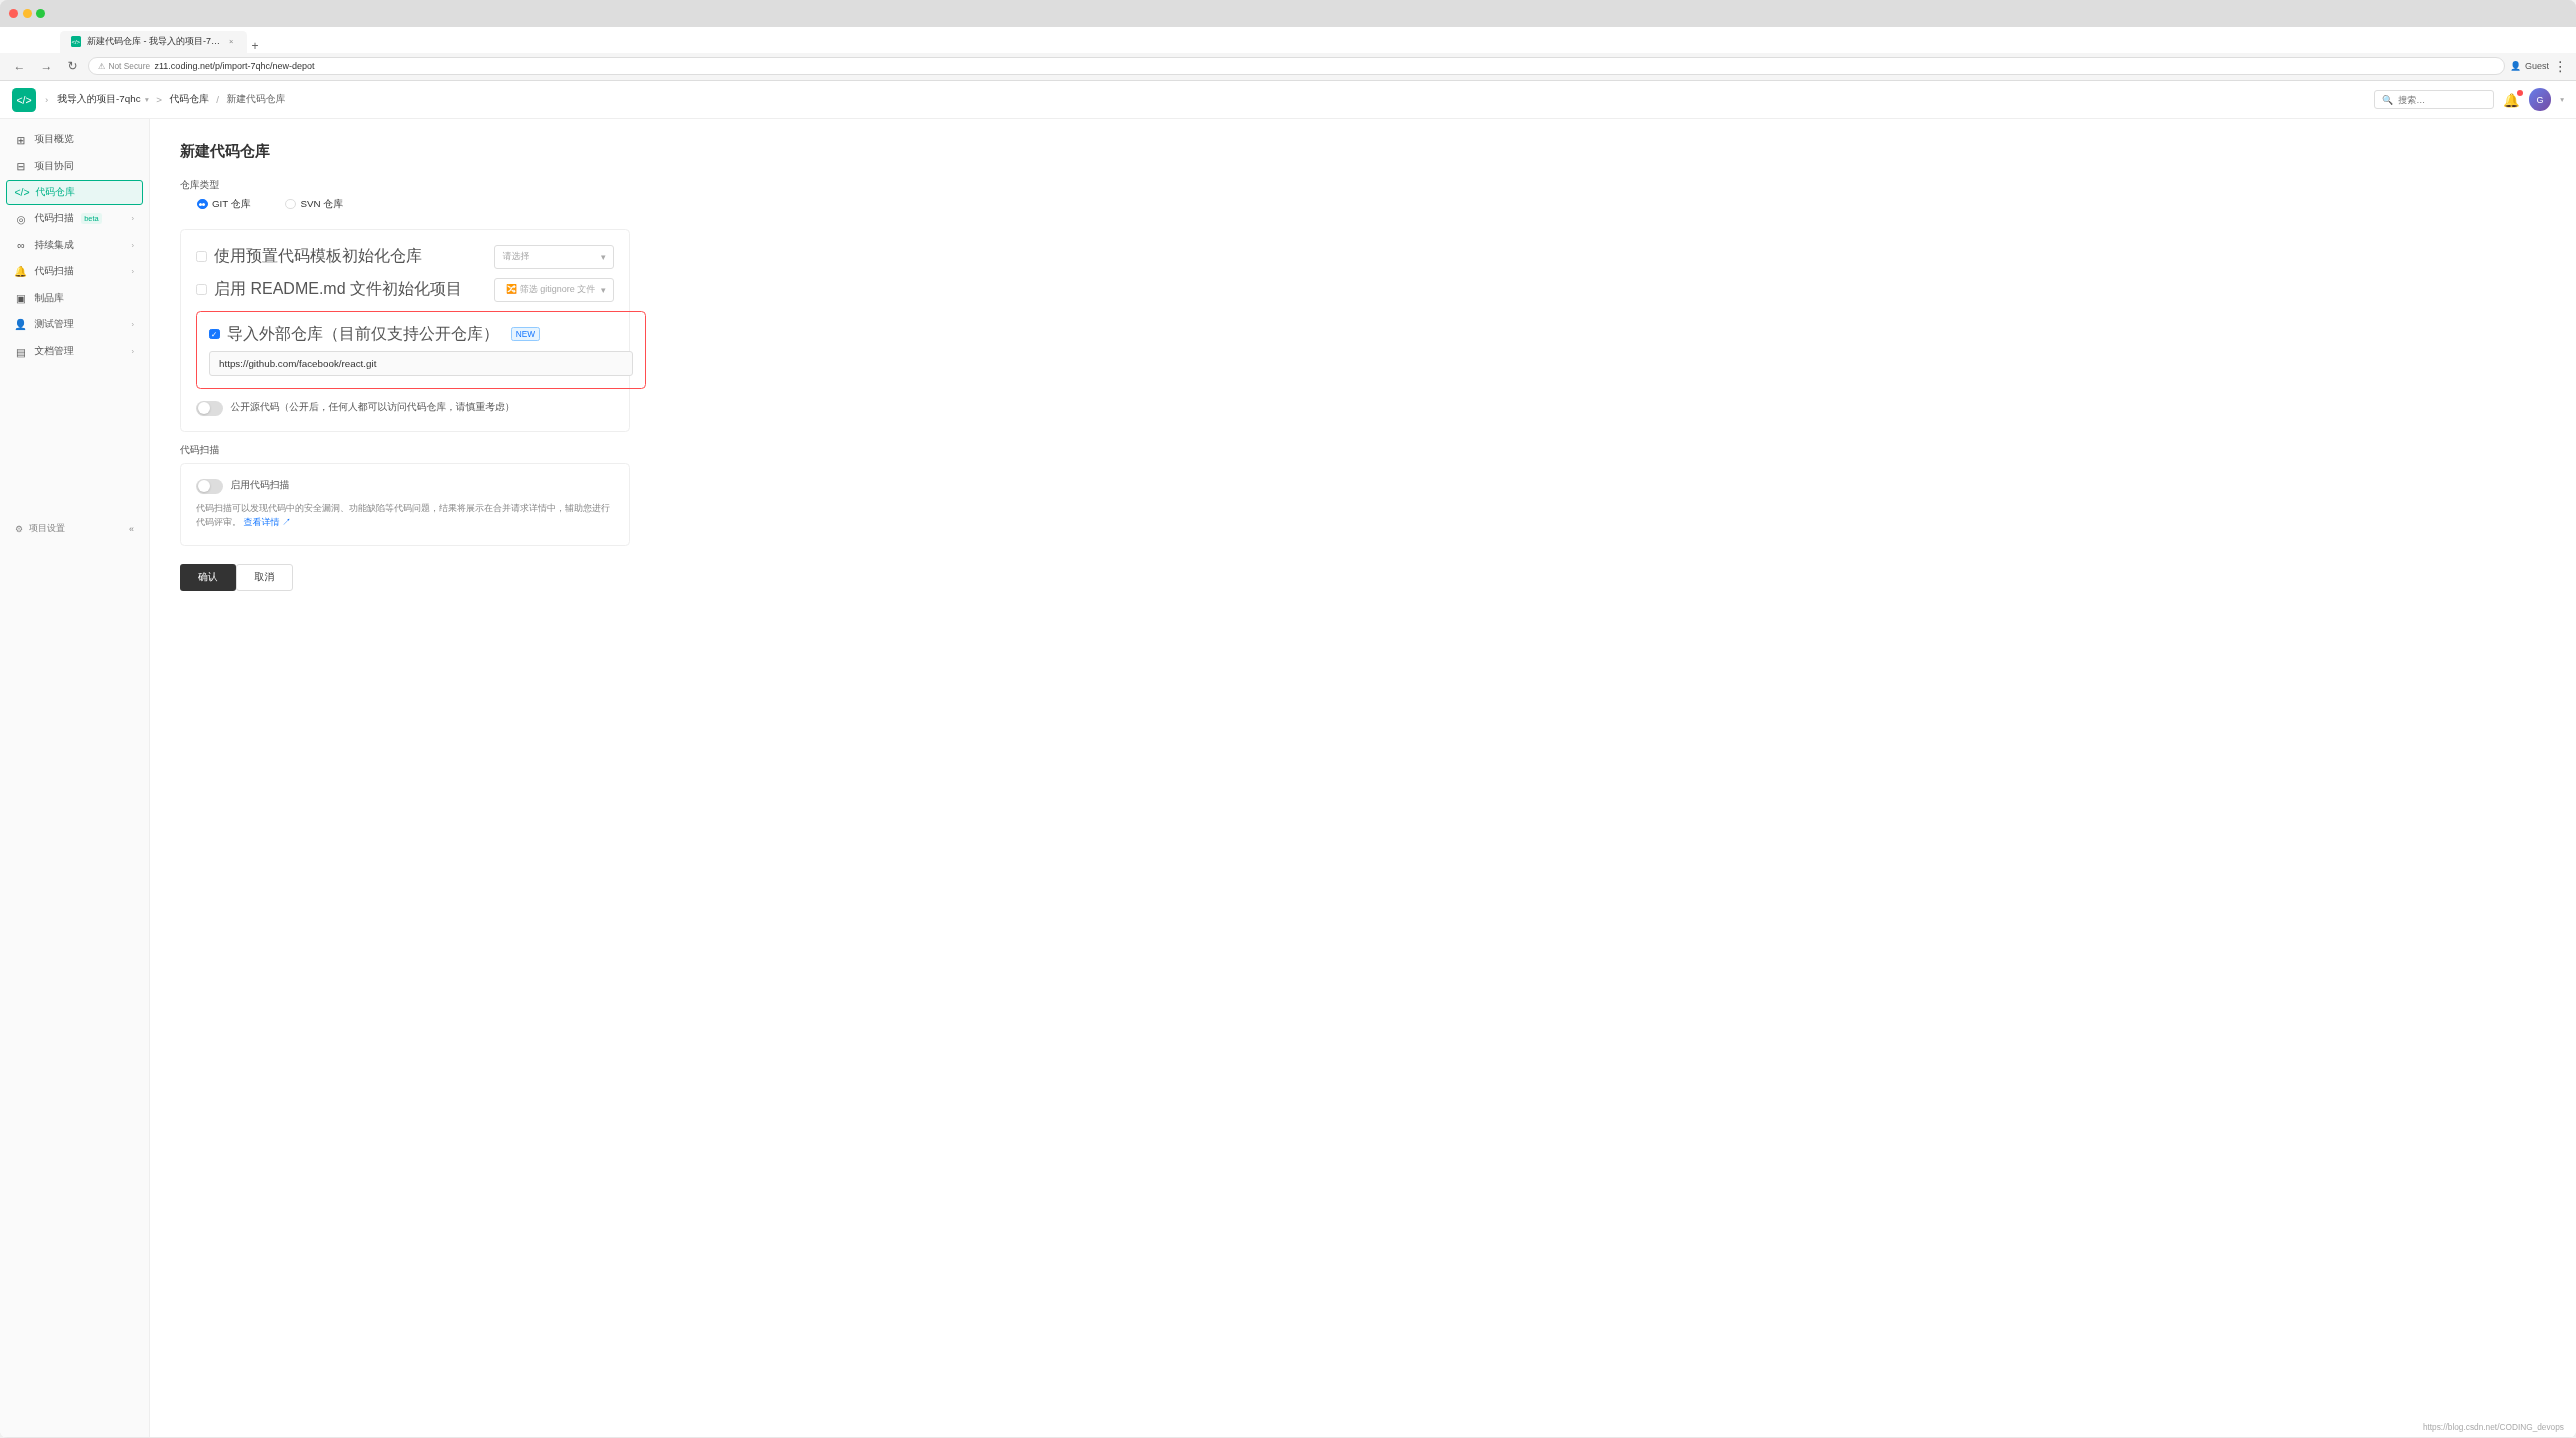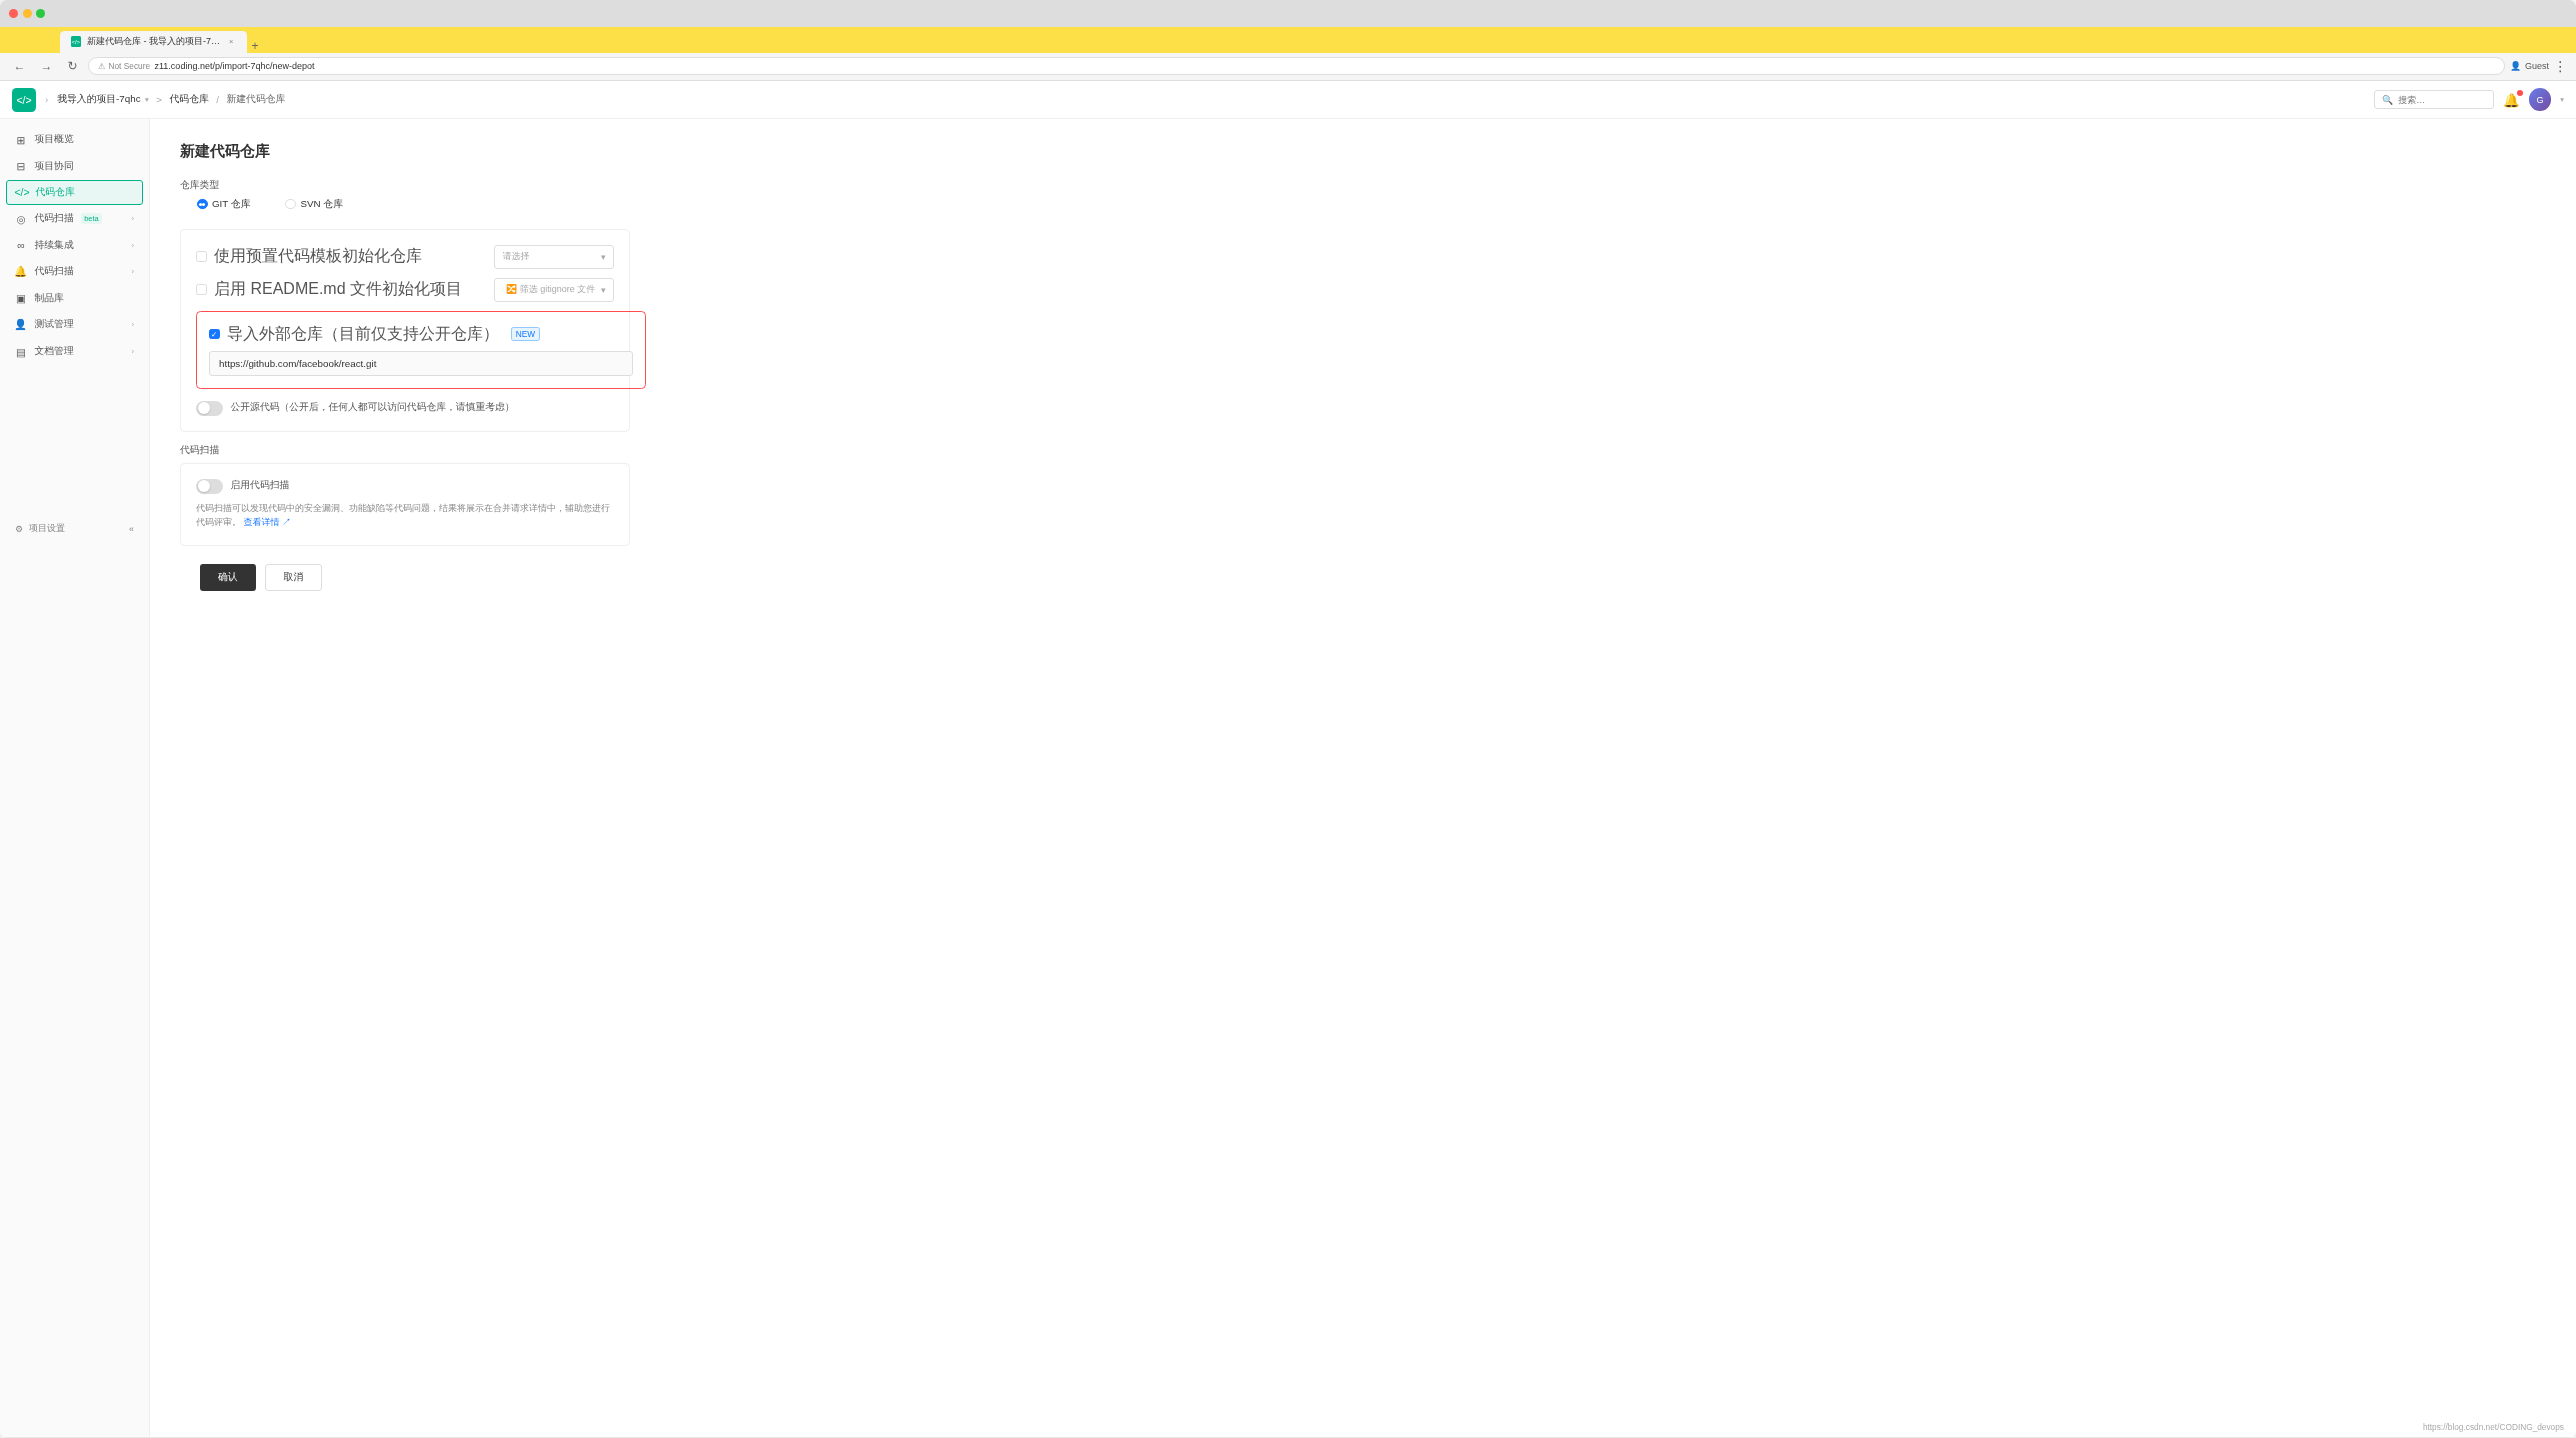--- a/index.html
+++ b/index.html
@@ -5,21 +5,21 @@
     * { box-sizing: border-box; margin: 0; padding: 0; }
     body { font-family: -apple-system, BlinkMacSystemFont, 'PingFang SC', 'Microsoft YaHei', sans-serif; background: #f0f0f0; font-size: 9.8px; color: #333; }
 
     
     .browser-frame { background: #e8e8e8; border-radius: 7.5px; overflow: hidden; width: 100%; min-height: 100vh; }
     .browser-titlebar { background: #ddd; padding: 6px 9px; display: flex; align-items: center; gap: 4.5px; height: 27px; }
     .traffic-light { width: 9px; height: 9px; border-radius: 50%; }
     .tl-red { background: #ff5f57; }
     .tl-yellow { background: #febc2e; }
     .tl-green { background: #28c840; }
-    .tab-bar { background: #fde047; display: flex; align-items: flex-end; padding: 0 60px; height: 25.5px; }
+    .tab-bar { background: #ffffff; display: flex; align-items: flex-end; padding: 0 60px; height: 25.5px; }
     .tab { background: #f5f5f5; border-radius: 4.5px 4.5px 0 0; padding: 4.5px 10.5px; display: flex; align-items: center; gap: 6px; font-size: 9px; color: #333; min-width: 120px; }
     .tab-favicon { width: 10.5px; height: 10.5px; background: #00b388; border-radius: 1.5px; display: flex; align-items: center; justify-content: center; color: white; font-size: 6px; }
     .tab-close { width: 10.5px; height: 10.5px; border-radius: 50%; display: flex; align-items: center; justify-content: center; font-size: 7.5px; color: #888; cursor: pointer; }
     .tab-new { background: none; border: none; font-size: 12px; color: #666; cursor: pointer; padding: 0 4.5px; }
 
     .address-bar { background: #f5f5f5; padding: 4.5px 9px; display: flex; align-items: center; gap: 6px; border-bottom: 0.8px solid #ddd; height: 28.5px; }
     .nav-btn { background: none; border: none; color: #666; cursor: pointer; font-size: 12px; padding: 1.5px 4.5px; border-radius: 3px; }
     .address-box { flex: 1; background: white; border: 0.8px solid #ddd; border-radius: 15px; padding: 3px 9px; display: flex; align-items: center; gap: 4.5px; font-size: 9px; color: #555; }
     .not-secure { display: flex; align-items: center; gap: 3px; color: #888; font-size: 8.3px; }
     .lock-icon { font-size: 8.3px; }
@@ -85,21 +85,21 @@
     .toggle-row { display: flex; align-items: flex-start; gap: 7.5px; }
     .toggle { width: 27px; height: 15px; background: #ddd; border-radius: 7.5px; cursor: pointer; position: relative; flex-shrink: 0; }
     .toggle::after { content: ''; width: 12px; height: 12px; background: white; border-radius: 50%; position: absolute; top: 1.5px; left: 1.5px; transition: left 0.2s; box-shadow: 0 0.8px 2.3px rgba(0,0,0,0.2); }
     .toggle-label { font-size: 9.8px; color: #555; }
     .dropdown { border: 0.8px solid #ddd; border-radius: 3px; padding: 4.5px 7.5px; font-size: 9px; color: #aaa; display: flex; align-items: center; justify-content: space-between; min-width: 150px; cursor: pointer; }
 
     .code-scan-section { border: 0.8px solid #eee; border-radius: 4.5px; padding: 15px; width: 450px; }
     .code-scan-desc { font-size: 9px; color: #888; line-height: 1.6; margin-top: 7.5px; }
     .code-scan-link { color: #1677ff; cursor: pointer; }
 
-    .action-buttons { display: flex; gap: 9px; margin-top: 18px; margin-left: 20px; }
+    .action-buttons { display: flex; margin-top: 18px; }
     .btn-confirm { background: #333; color: white; border: none; border-radius: 3px; padding: 6px 18px; font-size: 9.8px; cursor: pointer; }
     .btn-cancel { background: white; color: #333; border: 0.8px solid #ddd; border-radius: 3px; padding: 6px 18px; font-size: 9.8px; cursor: pointer; }
 
     .footer-hint { position: fixed; bottom: 6px; right: 12px; font-size: 8.3px; color: #aaa; }
   </style>
 </head>
 <body>
 
 <div class="browser-frame">
 

